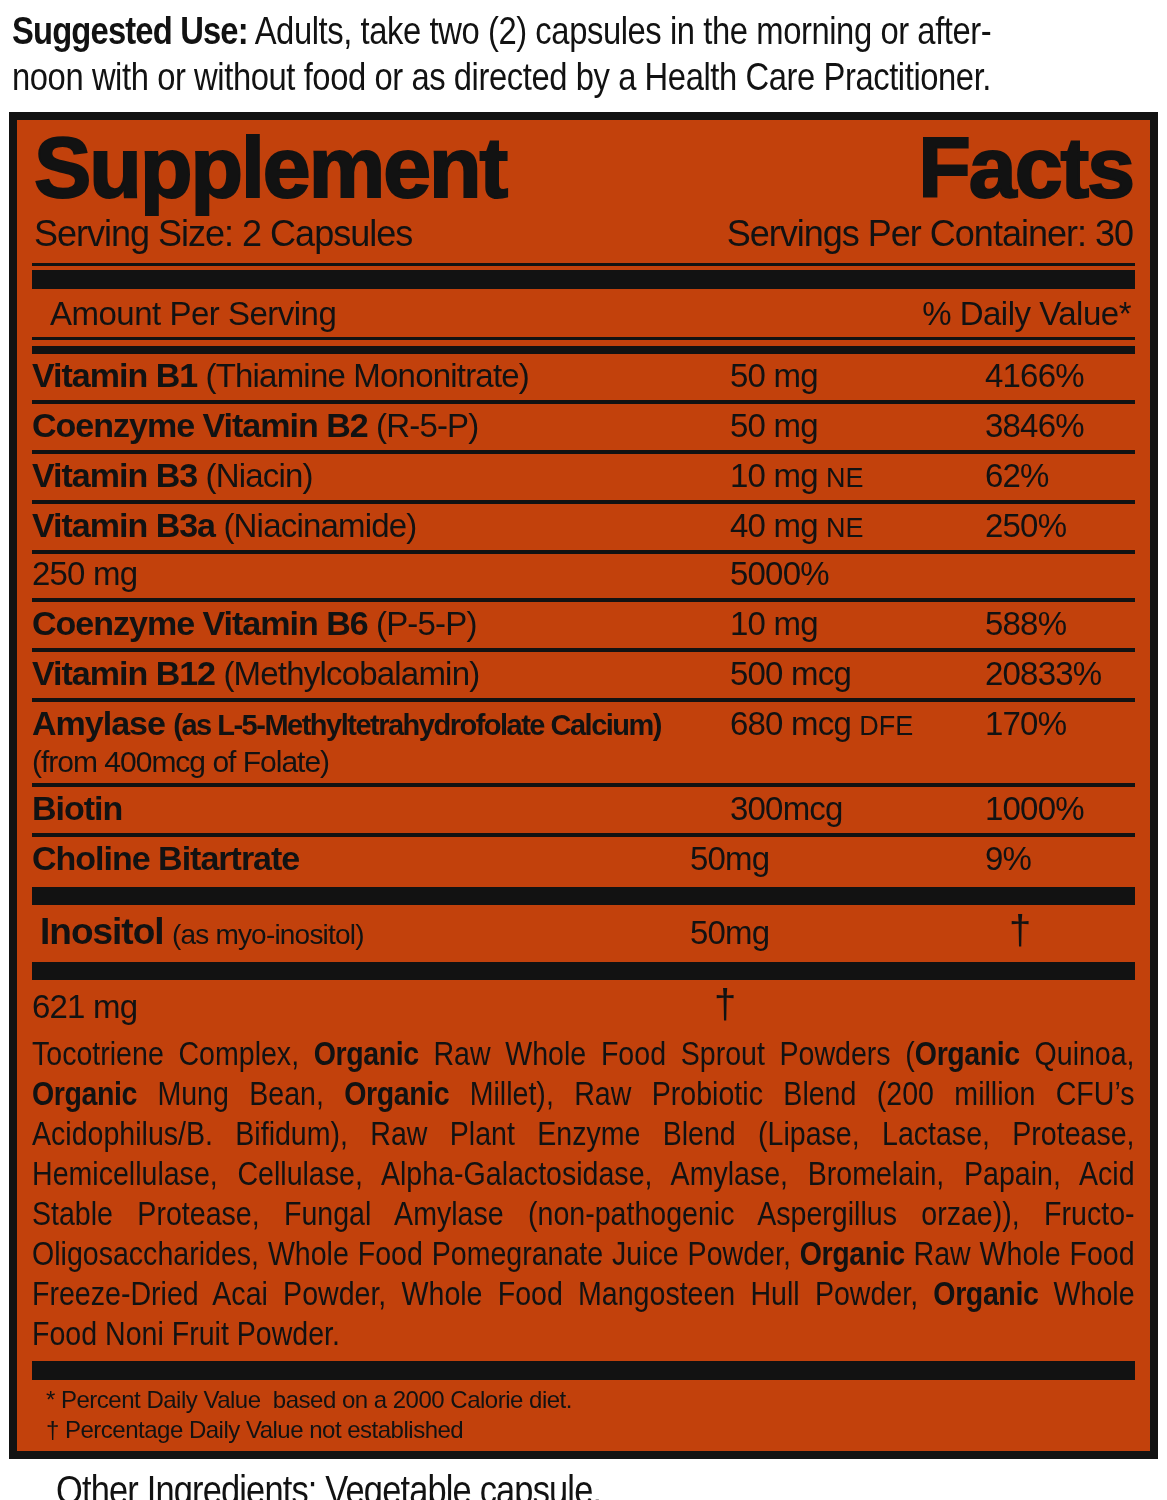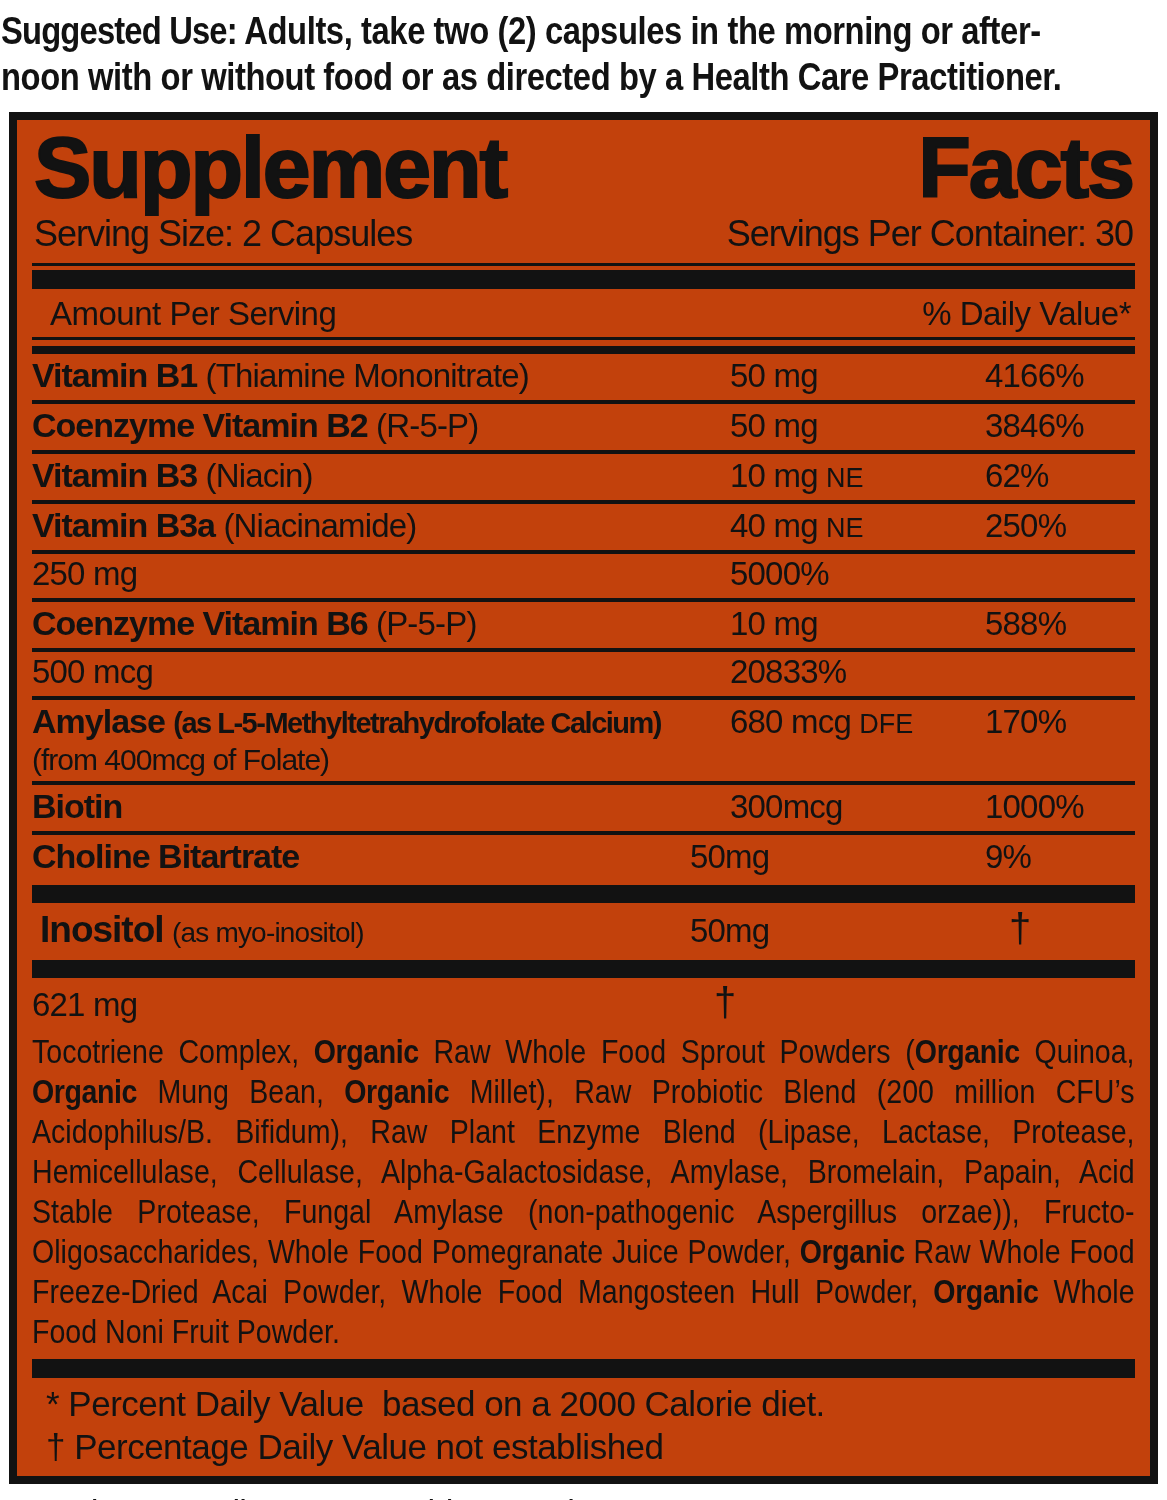--- a/index.html
+++ b/index.html
@@ -15,25 +15,24 @@
   .cx {
     display: block;
     width: 119%;
     transform: scaleX(0.84);
     transform-origin: 0 0;
   }
   .nowrap { white-space: nowrap; }
 
   
   .suggested {
-    padding: 8px 12px 0 1px;
+    padding: 8px 12px 0 12px;
     font-size: 39px;
     line-height: 1.18;
     letter-spacing: -0.5px;
-    font-weight: bold;
   }
   .suggested b { letter-spacing: -1px; }
 
   
   .box {
     margin: 12px 9px 0 9px;
     border: 8px solid #121212;
     padding: 0 15px;
     background: #c2410c;
   }
@@ -109,21 +108,21 @@
     font-size: 34px;
     line-height: 1.18;
     text-align: justify;
     padding-bottom: 8px;
   }
   .blendtext b { letter-spacing: -0.5px; }
 
   
   .footnotes {
     padding: 5px 0 7px 14px;
-    font-size: 35px;
+    font-size: 24px;
     letter-spacing: -0.5px;
     line-height: 1.22;
   }
 
   
   .other {
     margin: 8px 0 0 56px;
     font-size: 41px;
     letter-spacing: -1px;
   }
@@ -186,20 +185,21 @@
     <div class="dv">5000%</div>
   </div>
 
   <div class="row">
     <div class="nm"><b>Coenzyme Vitamin B6</b> <span class="dt">(P-5-P)</span></div>
     <div class="amt"><span>10 mg</span></div>
     <div class="dv">588%</div>
   </div>
 
   <div class="row">
+    <div class="nm"><b>Vitamin B12</b> <span class="dt">(Methylcobalamin)</span></div>
     <div class="amt"><span>500 mcg</span></div>
     <div class="dv">20833%</div>
   </div>
 
   <div class="row row--folate">
     <div class="nm"><b>Amylase</b> <span class="dt">(as L-5-Methyltetrahydrofolate Calcium)</span></div>
     <div class="amt"><span>680 mcg</span> <span class="sfx">DFE</span></div>
     <div class="dv">170%</div>
     <div class="sub">(from 400mcg of Folate)</div>
   </div>

